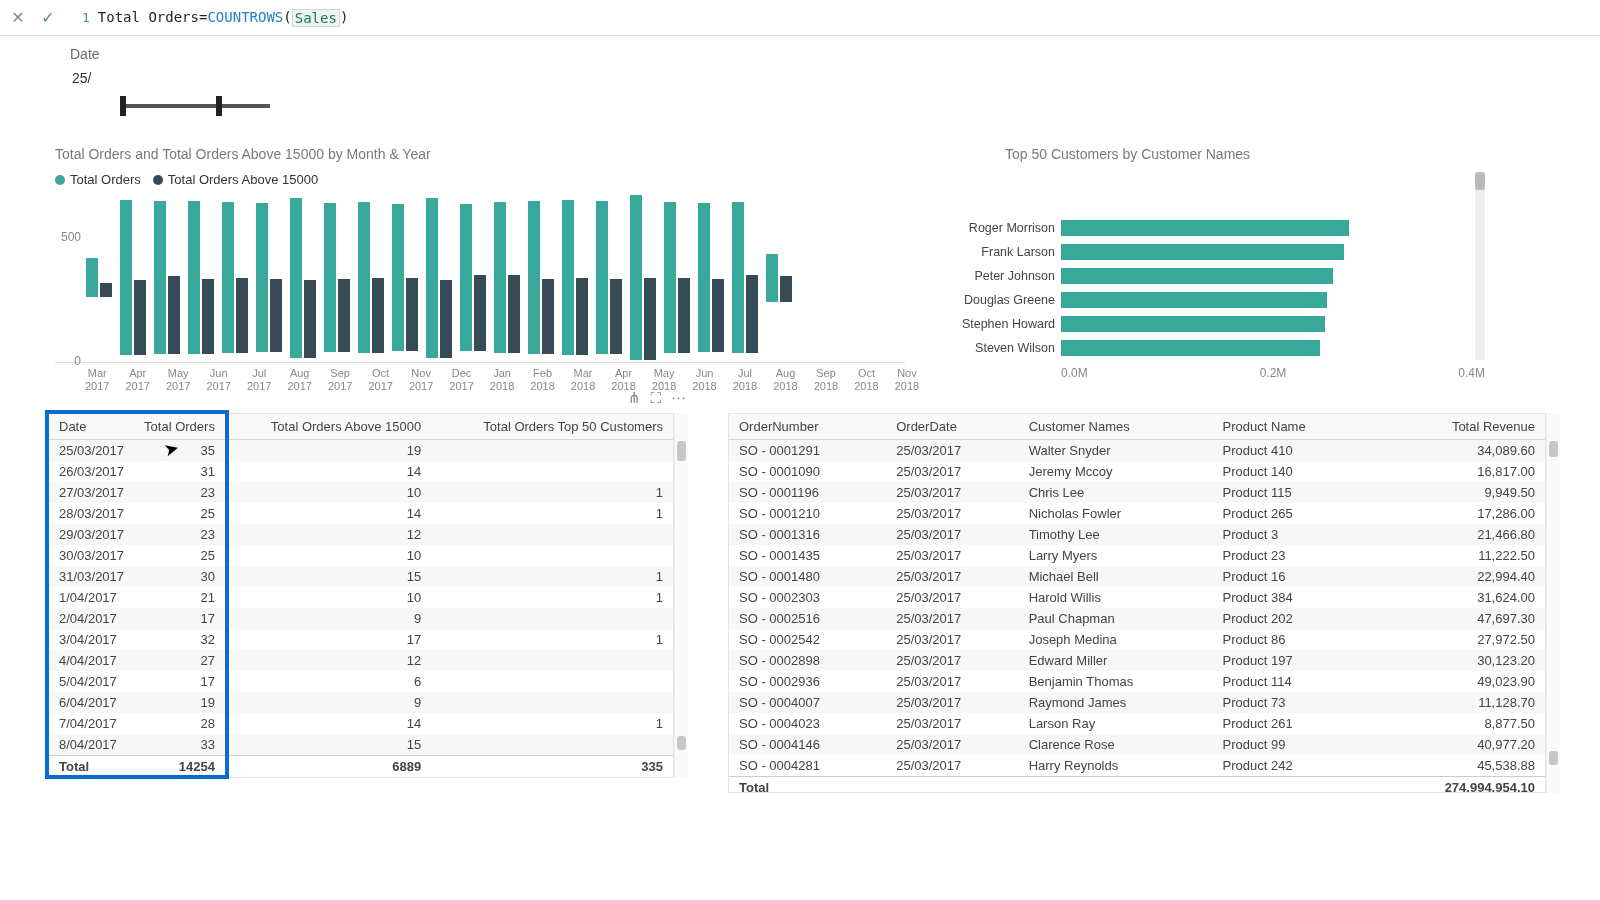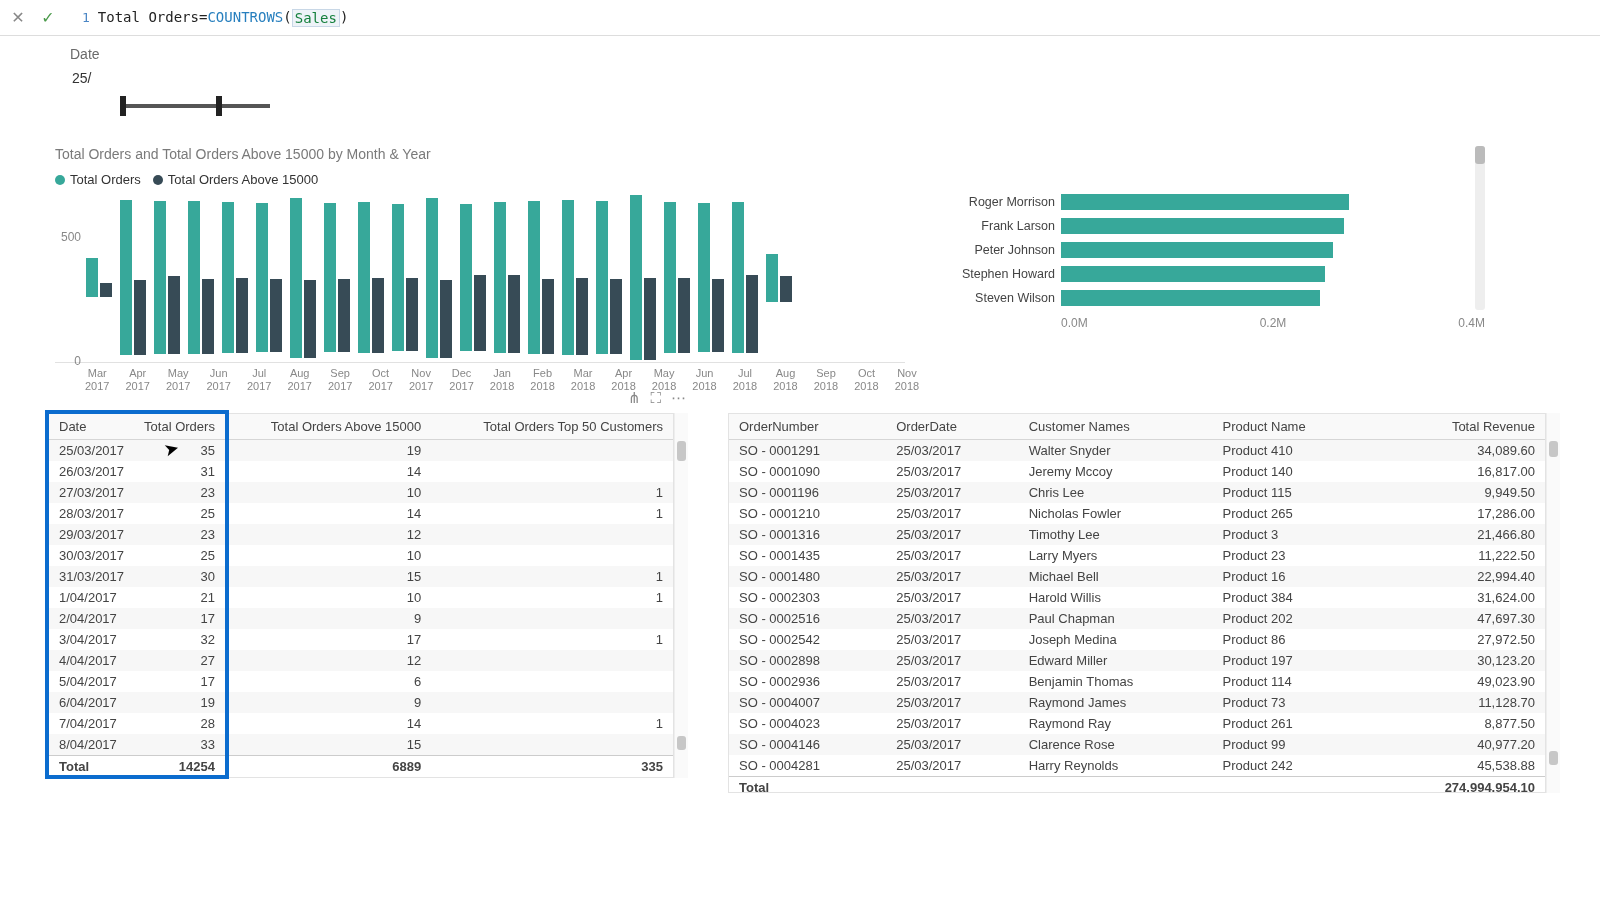--- a/index.html
+++ b/index.html
@@ -332,20 +332,21 @@
         <div class="xl">Jun<br>2018</div>
         <div class="xl">Jul<br>2018</div>
         <div class="xl">Aug<br>2018</div>
         <div class="xl">Sep<br>2018</div>
         <div class="xl">Oct<br>2018</div>
         <div class="xl">Nov<br>2018</div>
       </div>
   </div>
 
   <div class="hbar-chart">
+    <div class="chart-title" style="margin-left:60px">Top 50 Customers by Customer Names</div>
     <div style="display:flex">
       <div class="hbar-plot" id="hbar-plot" style="flex:1">
           <div class="hbar-row">
             <div class="hbar-label">Roger Morrison</div>
             <div class="hbar-track">
               <div class="hbar-fill" style="width: 73.75%;"></div>
             </div>
           </div>
           <div class="hbar-row">
             <div class="hbar-label">Frank Larson</div>
@@ -353,20 +354,26 @@
               <div class="hbar-fill" style="width: 72.5%;"></div>
             </div>
           </div>
           <div class="hbar-row">
             <div class="hbar-label">Peter Johnson</div>
             <div class="hbar-track">
               <div class="hbar-fill" style="width: 69.5%;"></div>
             </div>
           </div>
           <div class="hbar-row">
+            <div class="hbar-label">Douglas Greene</div>
+            <div class="hbar-track">
+              <div class="hbar-fill" style="width: 68%;"></div>
+            </div>
+          </div>
+          <div class="hbar-row">
             <div class="hbar-label">Stephen Howard</div>
             <div class="hbar-track">
               <div class="hbar-fill" style="width: 67.5%;"></div>
             </div>
           </div>
           <div class="hbar-row">
             <div class="hbar-label">Steven Wilson</div>
             <div class="hbar-track">
               <div class="hbar-fill" style="width: 66.25%;"></div>
             </div>
@@ -616,21 +623,21 @@
               <tr>
                 <td>SO - 0004007</td>
                 <td>25/03/2017</td>
                 <td>Raymond James</td>
                 <td>Product 73</td>
                 <td class="num">11,128.70</td>
               </tr>
               <tr>
                 <td>SO - 0004023</td>
                 <td>25/03/2017</td>
-                <td>Raymond Ray</td>
+                <td>Larson Ray</td>
                 <td>Product 261</td>
                 <td class="num">8,877.50</td>
               </tr>
               <tr>
                 <td>SO - 0004146</td>
                 <td>25/03/2017</td>
                 <td>Clarence Rose</td>
                 <td>Product 99</td>
                 <td class="num">40,977.20</td>
               </tr>

